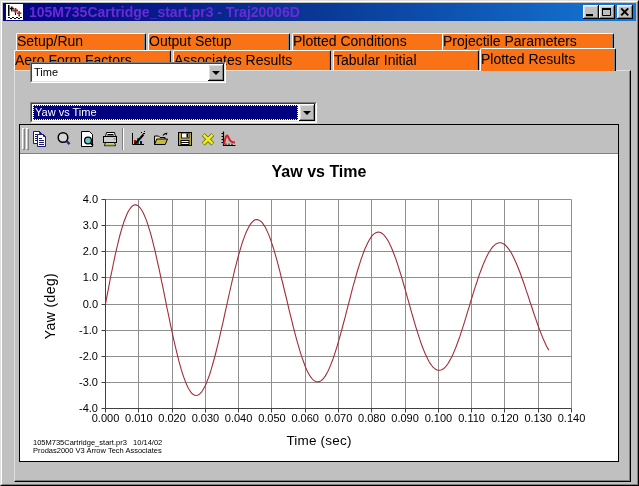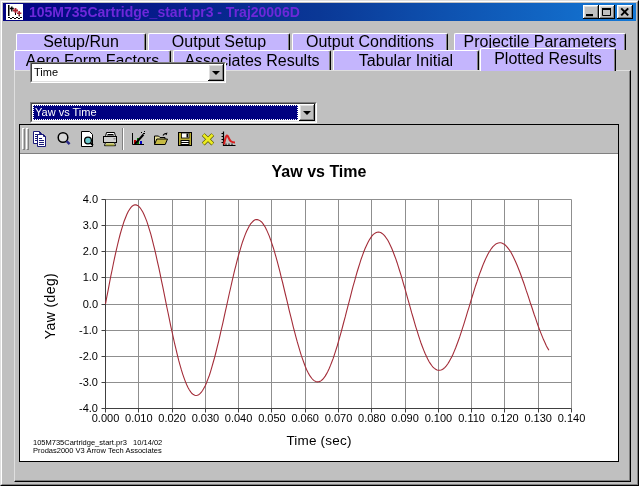--- a/index.html
+++ b/index.html
@@ -4,21 +4,21 @@
 html,body{width:639px;height:486px;overflow:hidden}
 body{font-family:"Liberation Sans",sans-serif;background:#c0c0c0;position:relative}
 .abs{position:absolute}
 #f1{left:0;top:0;width:639px;height:486px;border:1px solid;border-color:#dfdfdf #000 #000 #dfdfdf}
 #f2{left:1px;top:1px;width:637px;height:484px;border:1px solid;border-color:#fff #808080 #808080 #fff}
 #titlebar{left:3px;top:3px;width:633px;height:18px;background:linear-gradient(90deg,#020280,#0a3896 50%,#1478d6);display:flex;align-items:center}
 #ticon{left:6px;top:4px;width:17px;height:16px}
 #ttext{left:29px;top:3px;height:28px;line-height:18px;color:#6d28d9;font-size:14px;font-weight:bold}
 .wbtn{top:5px;width:16px;height:14px;background:#c0c0c0;box-shadow:inset -1px -1px 0 #000,inset 1px 1px 0 #fff,inset -2px -2px 0 #808080,inset 2px 2px 0 #dfdfdf}
 .wbtn svg{position:absolute;left:0;top:0}
-.tab{background:#c4b5fd;border-top:1px solid #fff;border-left:1px solid #fff;border-right:1px solid #000;border-radius:2px 2px 0 0;box-shadow:inset -1px 0 0 #808080;text-align:center;font-size:16px;position:absolute}
+.tab{background:#f97316;border-top:1px solid #fff;border-left:1px solid #fff;border-right:1px solid #000;border-radius:2px 2px 0 0;box-shadow:inset -1px 0 0 #808080;text-align:left;font-size:14px;position:absolute}
 .r1{top:33px;height:17px;line-height:15px}
 .r2{top:50px;height:20px;line-height:19px}
 .active{top:48px;height:23px;line-height:20px;z-index:5}
 #page{left:14px;top:70px;width:617px;height:412px;background:#c0c0c0;border-right:1px solid #000;border-bottom:1px solid #000;border-left:1px solid #dfdfdf;border-top:1px solid #dfdfdf;box-shadow:inset -1px -1px 0 #808080}
 .combo{background:#fff;border:1px solid;border-color:#808080 #fff #fff #808080}
 .combo .inner{position:absolute;left:0;top:0;right:0;bottom:0;border:1px solid;border-color:#404040 #dfdfdf #dfdfdf #404040}
 .combo .txt{position:absolute;left:3px;top:2px;font-size:11px;line-height:15px}
 .cbtn{position:absolute;right:1px;top:1px;width:16px;height:17px;background:#c0c0c0;box-shadow:inset -1px -1px 0 #000,inset 1px 1px 0 #fff,inset -2px -2px 0 #808080,inset 2px 2px 0 #dfdfdf}
 .arr{position:absolute;left:4px;top:7px;width:0;height:0;border:4px solid transparent;border-top:4px solid #000;border-bottom:none}
 #combo1{left:30px;top:62px;width:196px;height:21px}
@@ -60,22 +60,22 @@
     </svg>
   </div>
 <div class="abs wbtn" style="left:617px">
     <svg width="16" height="14" viewBox="0 0 16 14">
       <path d="M4.2,3.4 L11.2,10.4 M11.2,3.4 L4.2,10.4" stroke="#000" stroke-width="2"></path>
     </svg>
   </div>
 <div class="abs" id="page"></div>
 <div class="tab r1" style="left:16px;width:130px">Setup/Run</div>
 <div class="tab r1" style="left:148px;width:142px">Output Setup</div>
-<div class="tab r1" style="left:292px;width:156px">Output Conditions</div>
-<div class="tab r1" style="left:454px;width:172px">Projectile Parameters</div>
+<div class="tab r1" style="left:292px;width:156px">Plotted Conditions</div>
+<div class="tab r1" style="left:442px;width:172px">Projectile Parameters</div>
 <div class="tab r2" style="left:14px;width:157px">Aero Form Factors</div>
 <div class="tab r2" style="left:173px;width:158px">Associates Results</div>
 <div class="tab r2" style="left:333px;width:146px">Tabular Initial</div>
 <div class="tab active" style="left:480px;width:136px">Plotted Results</div>
 <div class="abs combo" id="combo1">
     <div class="inner"></div>
     <div class="txt">Time</div>
     <div class="cbtn">
       <div class="arr"></div>
     </div>

